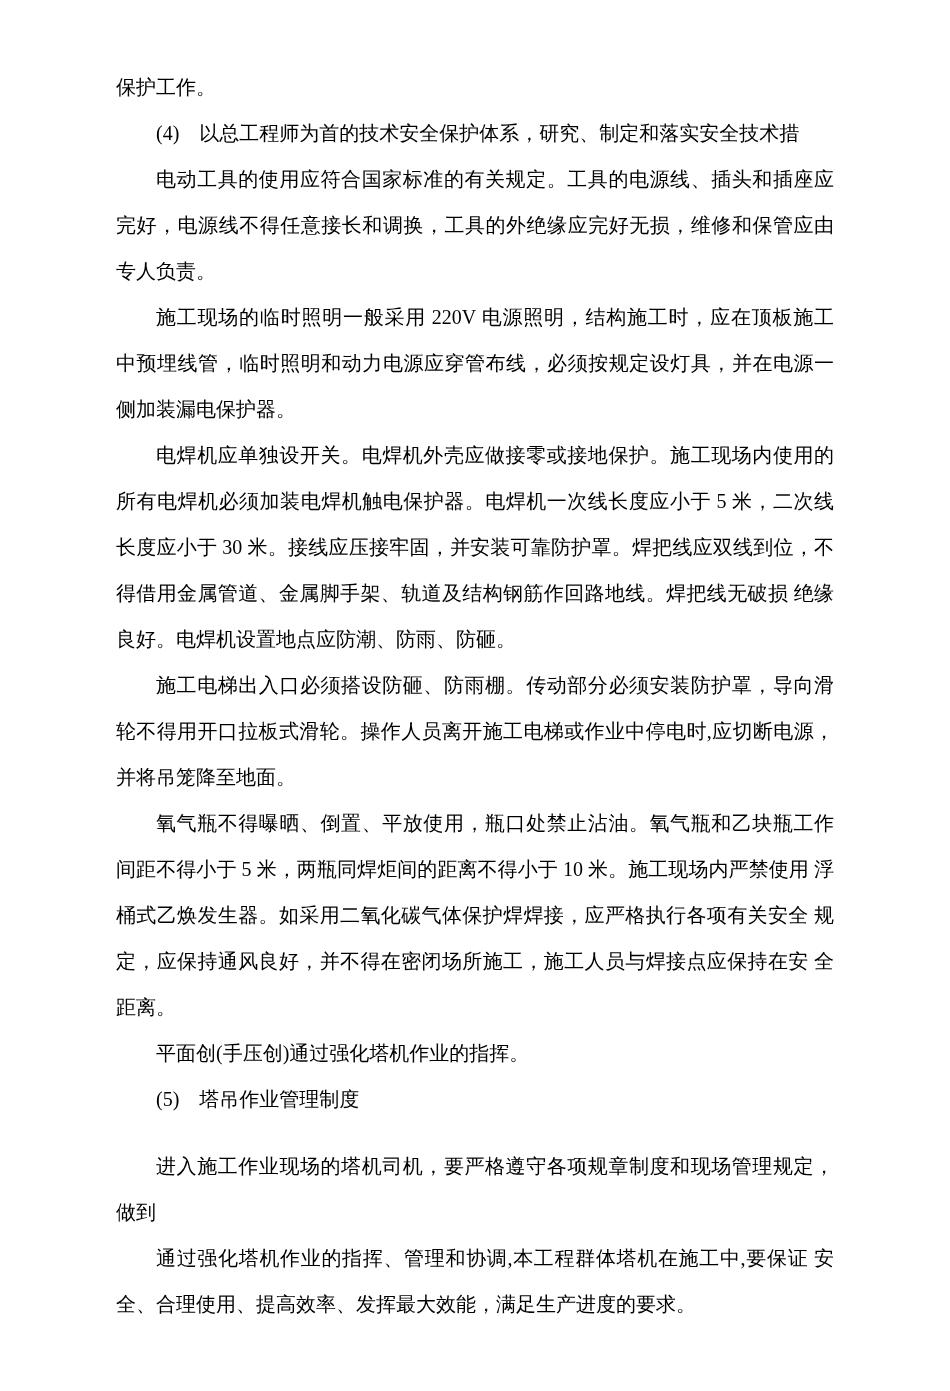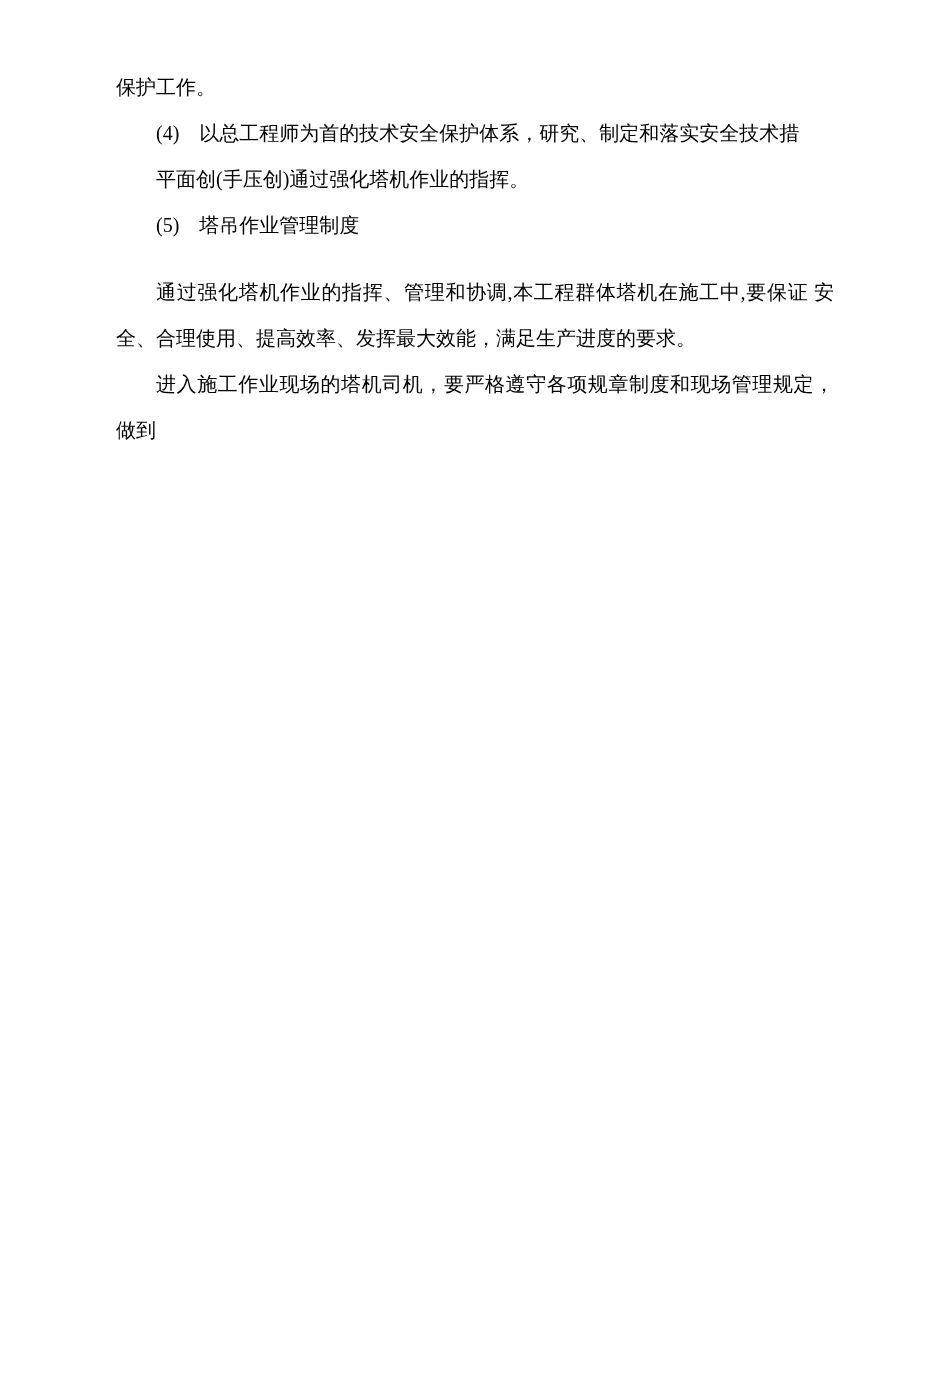--- a/index.html
+++ b/index.html
@@ -33,17 +33,22 @@
   .page p.after-space {
     margin-bottom: 21px;
   }
 </style>
 </head>
 <body>
 
 <div class="page">
   <p>保护工作。</p>
   <p class="indent">(4)　以总工程师为首的技术安全保护体系，研究、制定和落实安全技术措</p>
+  <p class="indent">电动工具的使用应符合国家标准的有关规定。工具的电源线、插头和插座应 完好，电源线不得任意接长和调换，工具的外绝缘应完好无损，维修和保管应由 专人负责。</p>
+  <p class="indent">施工现场的临时照明一般采用 220V 电源照明，结构施工时，应在顶板施工 中预埋线管，临时照明和动力电源应穿管布线，必须按规定设灯具，并在电源一 侧加装漏电保护器。</p>
+  <p class="indent">电焊机应单独设开关。电焊机外壳应做接零或接地保护。施工现场内使用的 所有电焊机必须加装电焊机触电保护器。电焊机一次线长度应小于 5 米，二次线 长度应小于 30 米。接线应压接牢固，并安装可靠防护罩。焊把线应双线到位，不得借用金属管道、金属脚手架、轨道及结构钢筋作回路地线。焊把线无破损 绝缘良好。电焊机设置地点应防潮、防雨、防砸。</p>
+  <p class="indent">施工电梯出入口必须搭设防砸、防雨棚。传动部分必须安装防护罩，导向滑 轮不得用开口拉板式滑轮。操作人员离开施工电梯或作业中停电时,应切断电源， 并将吊笼降至地面。</p>
+  <p class="indent">氧气瓶不得曝晒、倒置、平放使用，瓶口处禁止沾油。氧气瓶和乙块瓶工作 间距不得小于 5 米，两瓶同焊炬间的距离不得小于 10 米。施工现场内严禁使用 浮桶式乙焕发生器。如采用二氧化碳气体保护焊焊接，应严格执行各项有关安全 规定，应保持通风良好，并不得在密闭场所施工，施工人员与焊接点应保持在安 全距离。</p>
   <p class="indent">平面创(手压创)通过强化塔机作业的指挥。</p>
   <p class="indent after-space">(5)　塔吊作业管理制度</p>
+  <p class="indent">进入施工作业现场的塔机司机，要严格遵守各项规章制度和现场管理规定， 做到</p>
   <p class="indent">通过强化塔机作业的指挥、管理和协调,本工程群体塔机在施工中,要保证 安全、合理使用、提高效率、发挥最大效能，满足生产进度的要求。</p>
-  <p class="indent">进入施工作业现场的塔机司机，要严格遵守各项规章制度和现场管理规定， 做到</p>
 </div>
 
 </body></html>

